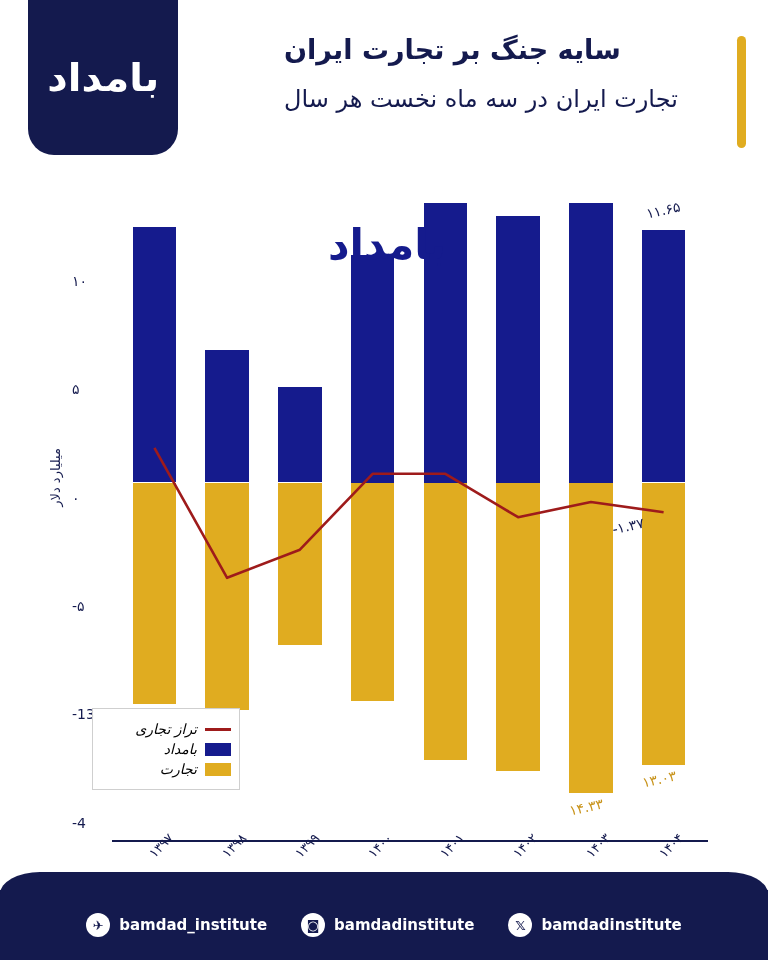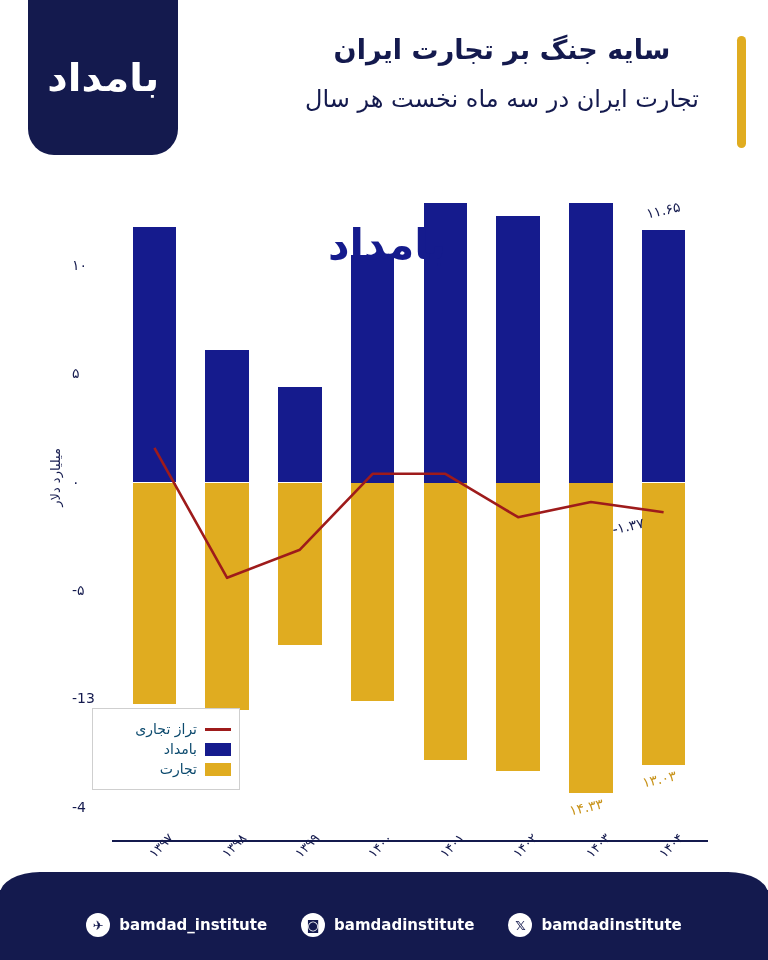--- a/index.html
+++ b/index.html
@@ -34,22 +34,22 @@
   }
   .logo-text {
     color: #ffffff;
     font-size: 38px;
     font-weight: bold;
     letter-spacing: 1px;
     transform: scaleX(1.05);
   }
   .title-wrap {
     position: absolute;
-    top: 32px; right: 36px;
-    text-align: center;
+    top: 32px; right: 24px;
+    text-align: left;
     width: 460px;
   }
   .main-title {
     color: #141a4e;
     font-size: 27px;
     font-weight: bold;
     line-height: 1.3;
     direction: rtl;
   }
   .sub-title {
@@ -86,20 +86,21 @@
     width: 596px; height: 2px;
     background: #141a4e;
   }
   .ylabel-item {
     position: absolute;
     font-size: 14px;
     color: #141a4e;
     text-align: left;
     width: 46px;
     direction: ltr;
+    margin-top: 16px;
   }
   .y-axis-title {
     position: absolute;
     left: 48px;
     top: 280px;
     width: 22px;
     font-size: 13px;
     color: #141a4e;
     writing-mode: vertical-rl;
     text-orientation: mixed;
@@ -162,22 +163,23 @@
     flex: 0 0 auto;
   }
   .legend-swatch.line {
     height: 3px;
     background: #9e1b1b;
   }
   .legend-swatch.blue { background: #151b8d; }
   .legend-swatch.gold { background: #e0ac20; }
   .legend-label {
     font-size: 14px;
-    color: #0c4a6e;
-    direction: rtl;
+    color: #000000;
+    direction: rtl;
+    font-style: italic;
   }
 
   
   .footer {
     position: absolute;
     bottom: 0; left: 0;
     width: 768px; height: 70px;
     background: #141a4e;
     display: flex;
     align-items: center;

